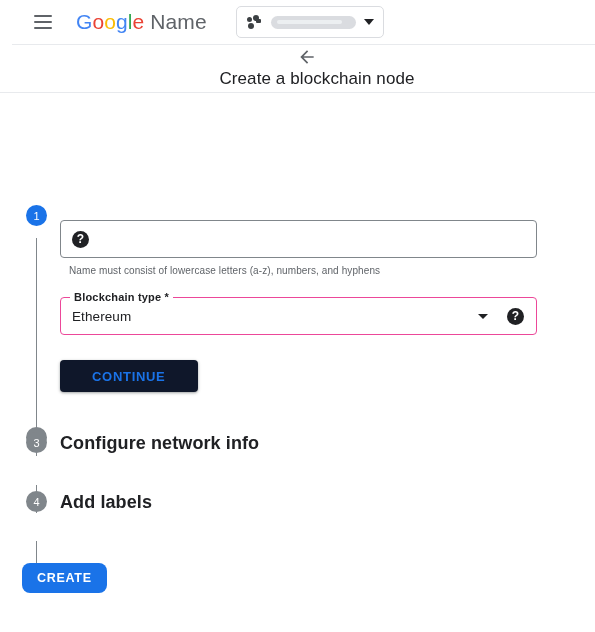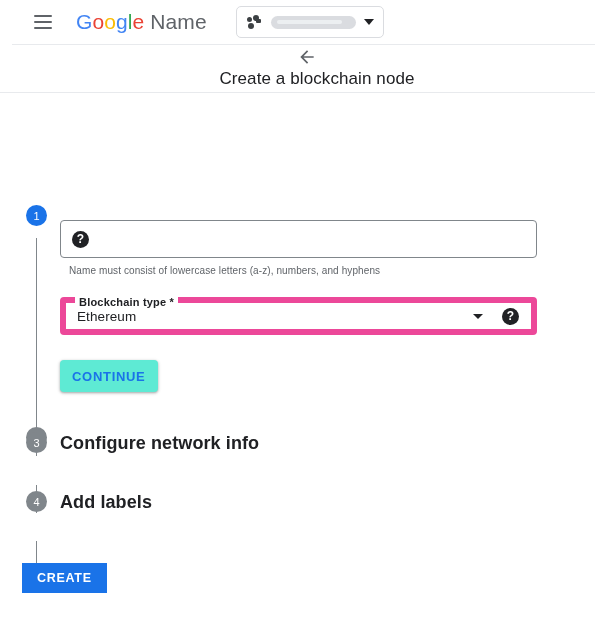--- a/index.html
+++ b/index.html
@@ -190,21 +190,21 @@
     color: #5f6368;
     margin-top: 7px;
     padding-left: 9px;
     letter-spacing: 0.1px;
   }
 
   
   .select-wrap { position: relative; width: 477px; margin-top: 21px; }
   .select-box {
     height: 38px;
-    border: 6px solid #ec4899;
+    border: 1px solid #ec4899;
     border-radius: 4px;
     display: flex;
     align-items: center;
     padding: 0 12px 0 11px;
     background: #fff;
     cursor: pointer;
     position: relative;
   }
   .notch-label {
     position: absolute;
@@ -233,22 +233,22 @@
     margin-right: 19px;
     flex: 0 0 auto;
   }
 
   
   .continue-btn {
     margin-top: 25px;
     height: 32px;
     display: inline-flex;
     align-items: center;
-    padding: 0 12px;
-    background: #5eead4;
+    padding: 0 32px;
+    background: #0f172a;
     border: none;
     border-radius: 4px;
     box-shadow: 0 1px 2px 0 rgba(60,64,67,.30), 0 1px 3px 1px rgba(60,64,67,.15);
     color: #1a73e8;
     font-size: 13px;
     font-weight: bold;
     letter-spacing: 0.7px;
     cursor: pointer;
     font-family: "Liberation Sans", sans-serif;
   }
@@ -259,21 +259,21 @@
     top: 563px;
     display: flex;
     align-items: center;
   }
   .create-btn {
     height: 30px;
     padding: 0 15px;
     background: #1a73e8;
     color: #fff;
     border: none;
-    border-radius: 0;
+    border-radius: 8px;
     font-size: 12.5px;
     font-weight: bold;
     letter-spacing: 0.7px;
     cursor: pointer;
     font-family: "Liberation Sans", sans-serif;
   }
   .cancel-btn {
     height: 30px;
     margin-left: 21px;
     padding: 0 10px;

